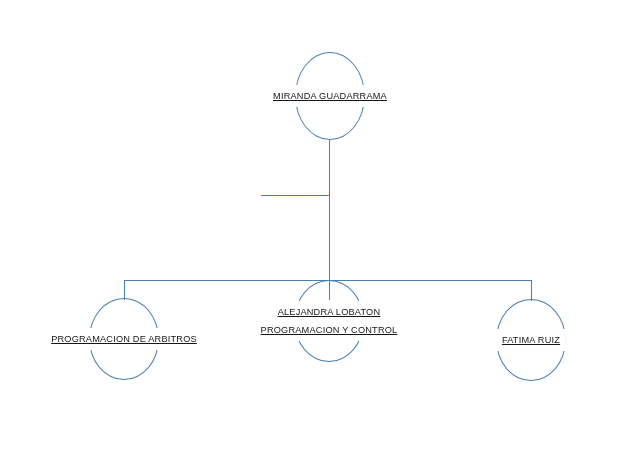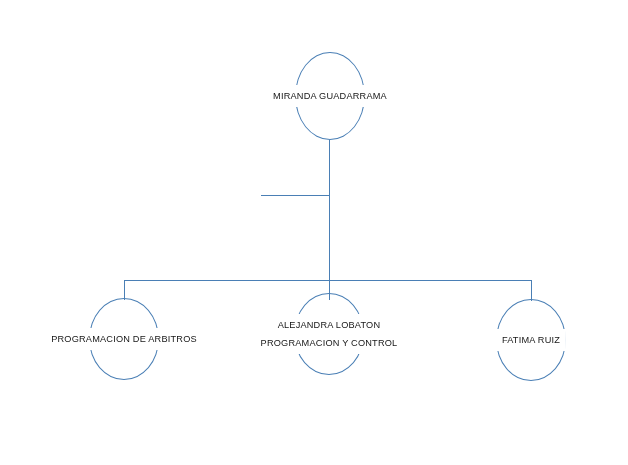--- a/index.html
+++ b/index.html
@@ -46,20 +46,21 @@
     text-align: center;
     white-space: nowrap;
     color: #161616;
     font-size: 9.2px;
     line-height: 18px;
     letter-spacing: 0.2px;
     padding: 2px 6px;
   }
   .node-label .line {
     display: block;
+    text-decoration: underline;
   }
 </style>
 </head>
 <body>
 
 <div id="org-chart">
 
   <svg id="connector-layer" viewBox="0 0 628 465" width="628" height="465" xmlns="http://www.w3.org/2000/svg">
     <g stroke="#4a7fb5" stroke-width="1.6" fill="none" shape-rendering="crispEdges">
       <line x1="329.5" y1="140" x2="329.5" y2="281"></line>
@@ -79,21 +80,21 @@
   </div>
 
 
   <div class="node" style="left:124px; top:339px; width:70px; height:82px;">
     <div class="node-circle" style="width:70px; height:82px;"></div>
     <div class="node-label">
       <span class="line">PROGRAMACION DE ARBITROS</span>
     </div>
   </div>
 
-  <div class="node" style="left:329px; top:334px; width:70px; height:82px;">
+  <div class="node" style="left:329px; top:321px; width:70px; height:82px;">
     <div class="node-circle" style="width:70px; height:82px;"></div>
     <div class="node-label">
       <span class="line">ALEJANDRA LOBATON</span>
       <span class="line">PROGRAMACION Y CONTROL</span>
     </div>
   </div>
 
   <div class="node" style="left:531px; top:340px; width:70px; height:82px;">
     <div class="node-circle" style="width:70px; height:82px;"></div>
     <div class="node-label">

